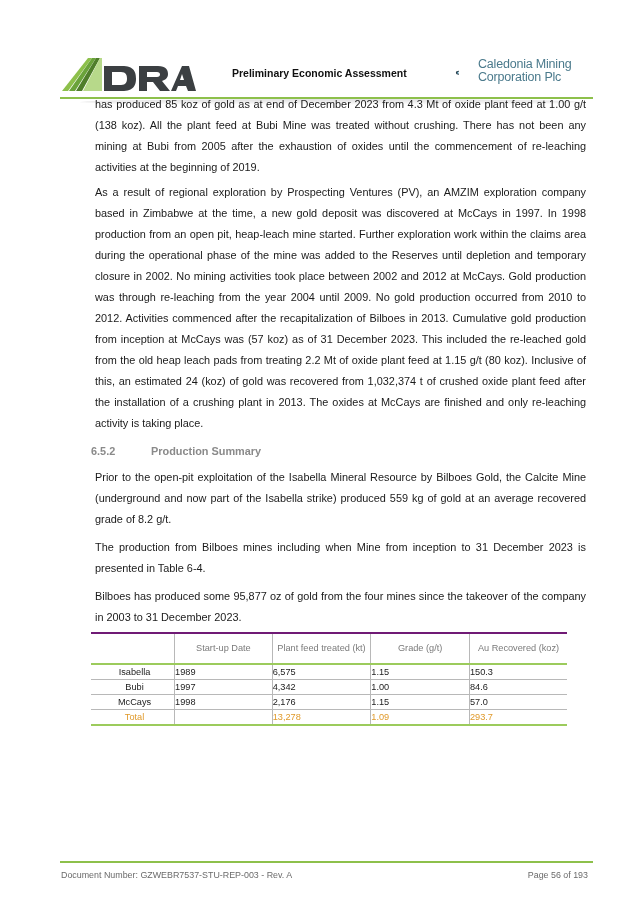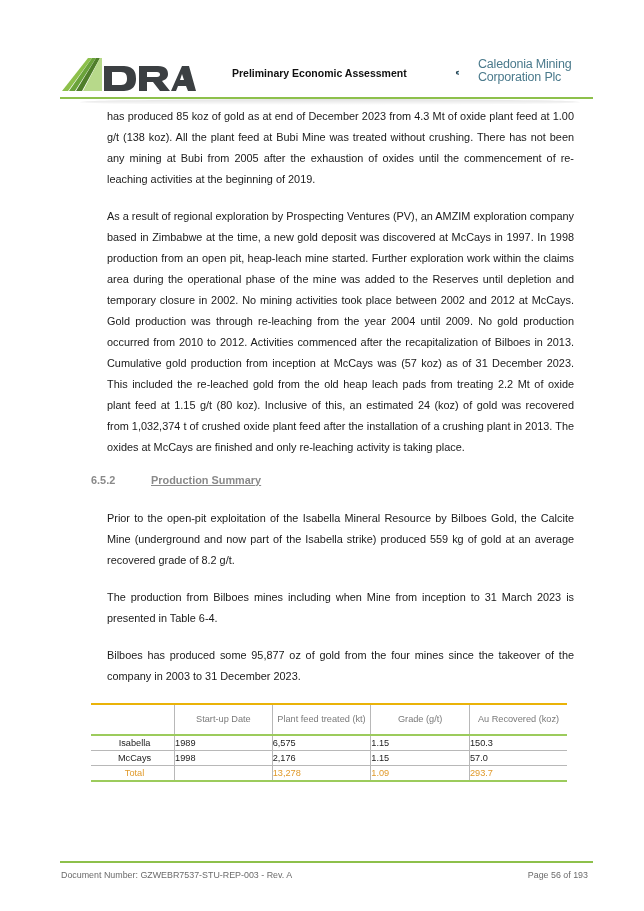--- a/index.html
+++ b/index.html
@@ -8,30 +8,30 @@
   .header { position: absolute; left: 0; top: 0; width: 644px; height: 90px; margin-top: 23px; }
   .dra-logo { position: absolute; left: 62px; top: 35px; width: 134px; height: 34px; }
   .header-title { position: absolute; left: 232px; top: 44px; font-size: 10.5px; font-weight: bold; color: #111; }
   .cal-logo { position: absolute; left: 455px; top: 33px; width: 140px; height: 36px; }
   .cal-text { position: absolute; left: 478px; top: 35px; font-size: 12.5px; line-height: 13px; color: #4b7a8c; letter-spacing: -0.2px; }
   .header-rule { position: absolute; left: 60px; top: 74px; width: 533px; height: 2px; background: #8dc04b; }
   .header-shadow { position: absolute; left: 80px; top: 76px; width: 500px; height: 6px;
                    background: linear-gradient(to bottom, rgba(0,0,0,0.12), rgba(0,0,0,0)); border-radius: 50%; }
 
   .content { position: absolute; left: 91px; top: 90px; width: 499px; }
-  p.body { margin: 16px; font-size: 10.9px; line-height: 21px; text-align: justify; color: #1a1a1a; }
+  p.body { margin: 4px; font-size: 10.9px; line-height: 21px; text-align: justify; color: #1a1a1a; }
   p.gap { margin-top: 7px; }
   .h4 { margin: 13px 0 7px 0; font-size: 10.9px; font-style: italic; font-weight: bold; color: #8a8a8a; height: 18px; }
-  .h3 { margin: 11px 0 2px 0; font-size: 10.9px; font-weight: bold; color: #8a8a8a; height: 18px; text-decoration: underline; }
+  .h3 { margin: 11px 0 2px 0; font-size: 10.9px; font-weight: bold; color: #8a8a8a; height: 18px; }
   .num { display: inline-block; width: 60px; }
   .caption { margin: 8px 0 4px 0; font-size: 9.8px; font-weight: bold; color: #8a8a8a; }
 
   table.prod { width: 476px; border-collapse: collapse; font-size: 9.2px; color: #222; }
   table.prod th { font-weight: normal; color: #7a7a7a; text-align: center; line-height: 11px; height: 27px;
-                  border-top: 2px solid #eab308; border-bottom: 2px solid #9ccb5c; }
+                  border-top: 2px solid #701a75; border-bottom: 2px solid #9ccb5c; }
   table.prod td { height: 14px; text-align: left; border-bottom: 1px solid #b8b8b8; padding: 0; }
   table.prod td.name { text-align: center; padding-left: 4px; }
   table.prod th + th, table.prod td + td { border-left: 1px solid #b8b8b8; }
   table.prod tr.total td { color: #e09a2b; font-weight: normal; border-bottom: 2px solid #9ccb5c; }
 
   .footer-rule { position: absolute; left: 60px; top: 861px; width: 533px; height: 2px; background: #8dc04b; }
   .footer-doc { position: absolute; left: 61px; top: 870px; font-size: 8.9px; color: #6a6a6a; }
   .footer-page { position: absolute; right: 56px; top: 870px; font-size: 8.9px; color: #6a6a6a; }
 </style>
 </head>
@@ -62,41 +62,48 @@
 
 <div class="content">
   <p class="body">has produced 85 koz of gold as at end of December 2023 from 4.3 Mt of oxide plant feed at 1.00 g/t (138 koz). All the plant feed at Bubi Mine was treated without crushing. There has not been any mining at Bubi from 2005 after the exhaustion of oxides until the commencement of re-leaching activities at the beginning of 2019.</p>
 
   <p class="body">As a result of regional exploration by Prospecting Ventures (PV), an AMZIM exploration company based in Zimbabwe at the time, a new gold deposit was discovered at McCays in 1997. In 1998 production from an open pit, heap-leach mine started. Further exploration work within the claims area during the operational phase of the mine was added to the Reserves until depletion and temporary closure in 2002. No mining activities took place between 2002 and 2012 at McCays. Gold production was through re-leaching from the year 2004 until 2009. No gold production occurred from 2010 to 2012. Activities commenced after the recapitalization of Bilboes in 2013. Cumulative gold production from inception at McCays was (57 koz) as of 31 December 2023. This included the re-leached gold from the old heap leach pads from treating 2.2 Mt of oxide plant feed at 1.15 g/t (80 koz). Inclusive of this, an estimated 24 (koz) of gold was recovered from 1,032,374 t of crushed oxide plant feed after the installation of a crushing plant in 2013. The oxides at McCays are finished and only re-leaching activity is taking place.</p>
 
   <div class="h3">
     <span class="num">6.5.2</span><span>Production Summary</span>
   </div>
   <p class="body">Prior to the open-pit exploitation of the Isabella Mineral Resource by Bilboes Gold, the Calcite Mine (underground and now part of the Isabella strike) produced 559 kg of gold at an average recovered grade of 8.2 g/t.</p>
-  <p class="body gap">The production from Bilboes mines including when Mine from inception to 31 March 2023 is presented in Table 6-4.</p>
+  <p class="body gap">The production from Bilboes mines including when Mine from inception to 31 December 2023 is presented in Table 6-4.</p>
   <p class="body gap">Bilboes has produced some 95,877 oz of gold from the four mines since the takeover of the company in 2003 to 31 December 2023.</p>
 
 
   <table class="prod">
     <thead>
       <tr>
         <th style="width:82px"></th>
         <th style="width:96px">Start-up Date</th>
         <th style="width:97px">Plant feed treated (kt)</th>
         <th style="width:97px">Grade (g/t)</th>
         <th style="width:96px">Au Recovered (koz)</th>
       </tr>
     </thead>
     <tbody>
       <tr>
         <td class="name">Isabella</td>
         <td>1989</td>
         <td>6,575</td>
         <td>1.15</td>
         <td>150.3</td>
+      </tr>
+      <tr>
+        <td class="name">Bubi</td>
+        <td>1997</td>
+        <td>4,342</td>
+        <td>1.00</td>
+        <td>84.6</td>
       </tr>
       <tr>
         <td class="name">McCays</td>
         <td>1998</td>
         <td>2,176</td>
         <td>1.15</td>
         <td>57.0</td>
       </tr>
       <tr class="total">
         <td class="name">Total</td>

